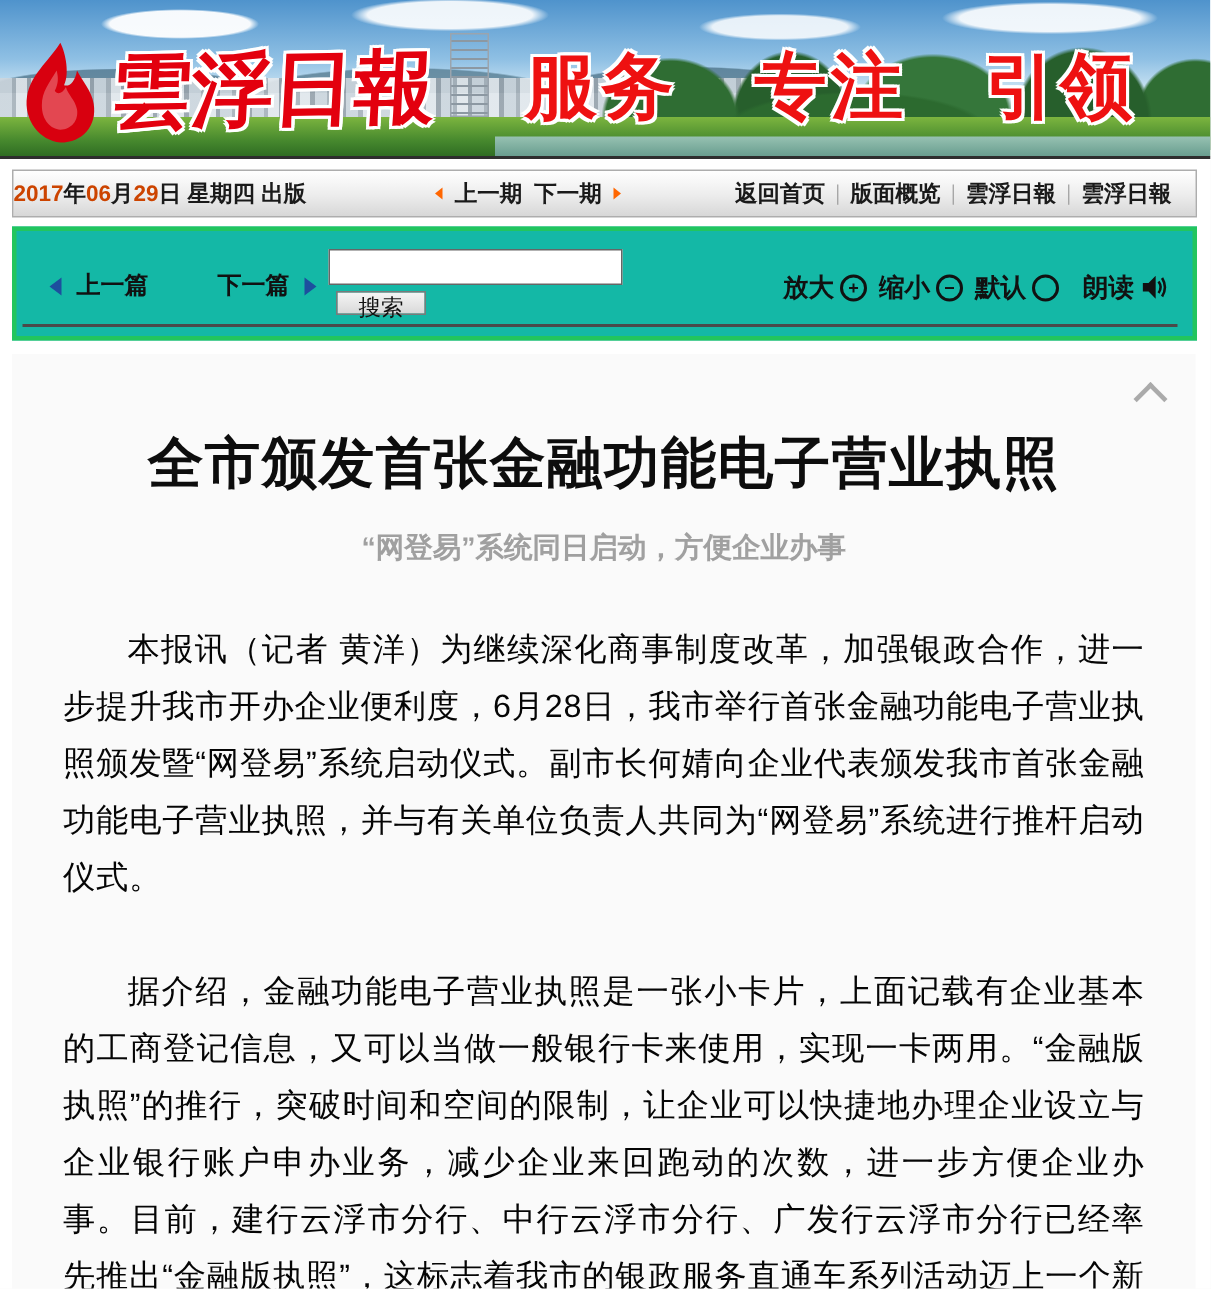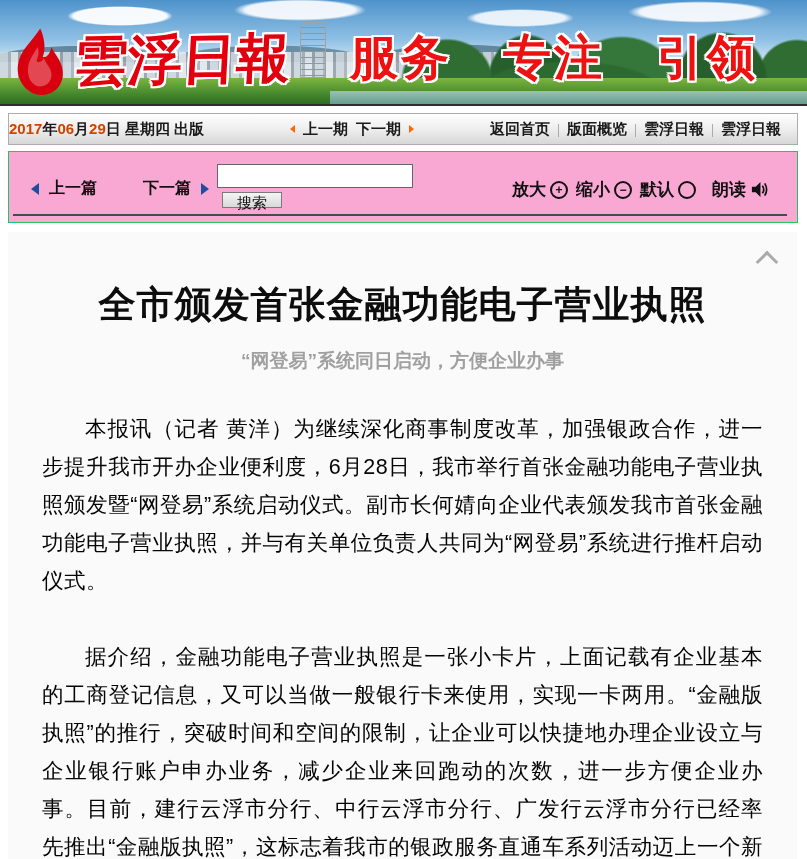--- a/index.html
+++ b/index.html
@@ -59,31 +59,31 @@
   .page-links .plink{cursor:pointer;}
 
   
   .tri{width:0;height:0;display:inline-block;}
   .tri-l-orange{border-top:4px solid transparent;border-bottom:4px solid transparent;border-right:5px solid #f60;}
   .tri-r-orange{border-top:4px solid transparent;border-bottom:4px solid transparent;border-left:5px solid #f60;}
   .tri-l-blue{border-top:6px solid transparent;border-bottom:6px solid transparent;border-right:8px solid #1d4f9e;}
   .tri-r-blue{border-top:6px solid transparent;border-bottom:6px solid transparent;border-left:8px solid #1d4f9e;}
 
   
-  .toolbar{position:relative;margin:6px 9px 0 8px;height:70px;background:#f9a8d4;border:1px solid #22c55e;}
+  .toolbar{position:relative;margin:6px 9px 0 8px;height:70px;background:#14b8a6;border:3px solid #22c55e;}
   .art-nav{position:absolute;left:22px;top:26px;display:flex;align-items:center;gap:10px;
     font-size:16px;font-weight:bold;color:#111;}
   .art-nav .lbl{cursor:pointer;}
   .art-nav .gap{width:26px;}
   .search-input{position:absolute;left:208px;top:12px;width:186px;height:22px;border:1px solid #666;background:#fff;
     font-size:14px;padding:0 4px;}
   .search-btn{position:absolute;left:213px;top:40px;width:60px;height:16px;z-index:2;
     background:linear-gradient(#f5f5f5,#d9d9d9);border:1px solid #7a7a7a;font-size:15px;color:#111;
     font-family:"Liberation Sans","DejaVu Sans",sans-serif;cursor:pointer;}
-  .view-ctrls{position:absolute;right:28px;top:26px;display:flex;align-items:center;gap:8px;
+  .view-ctrls{position:absolute;right:16px;top:26px;display:flex;align-items:center;gap:8px;
     font-size:17px;font-weight:bold;color:#111;justify-content:center;}
   .ctrl{display:inline-flex;align-items:center;gap:4px;cursor:pointer;}
   .circle{display:inline-flex;align-items:center;justify-content:center;width:14px;height:14px;
     border:2px solid #111;border-radius:50%;font-size:12px;font-weight:bold;line-height:1;}
   .ctrl-readaloud{margin-left:8px;}
   .toolbar-rule{position:absolute;left:4px;right:10px;bottom:6px;border-top:2px solid #4a4a4a;z-index:1;}
 
   
   .article{position:relative;margin:9px 10px 0 8px;min-height:600px;background:#fafafa;
     padding:34px 22px 28px;}

